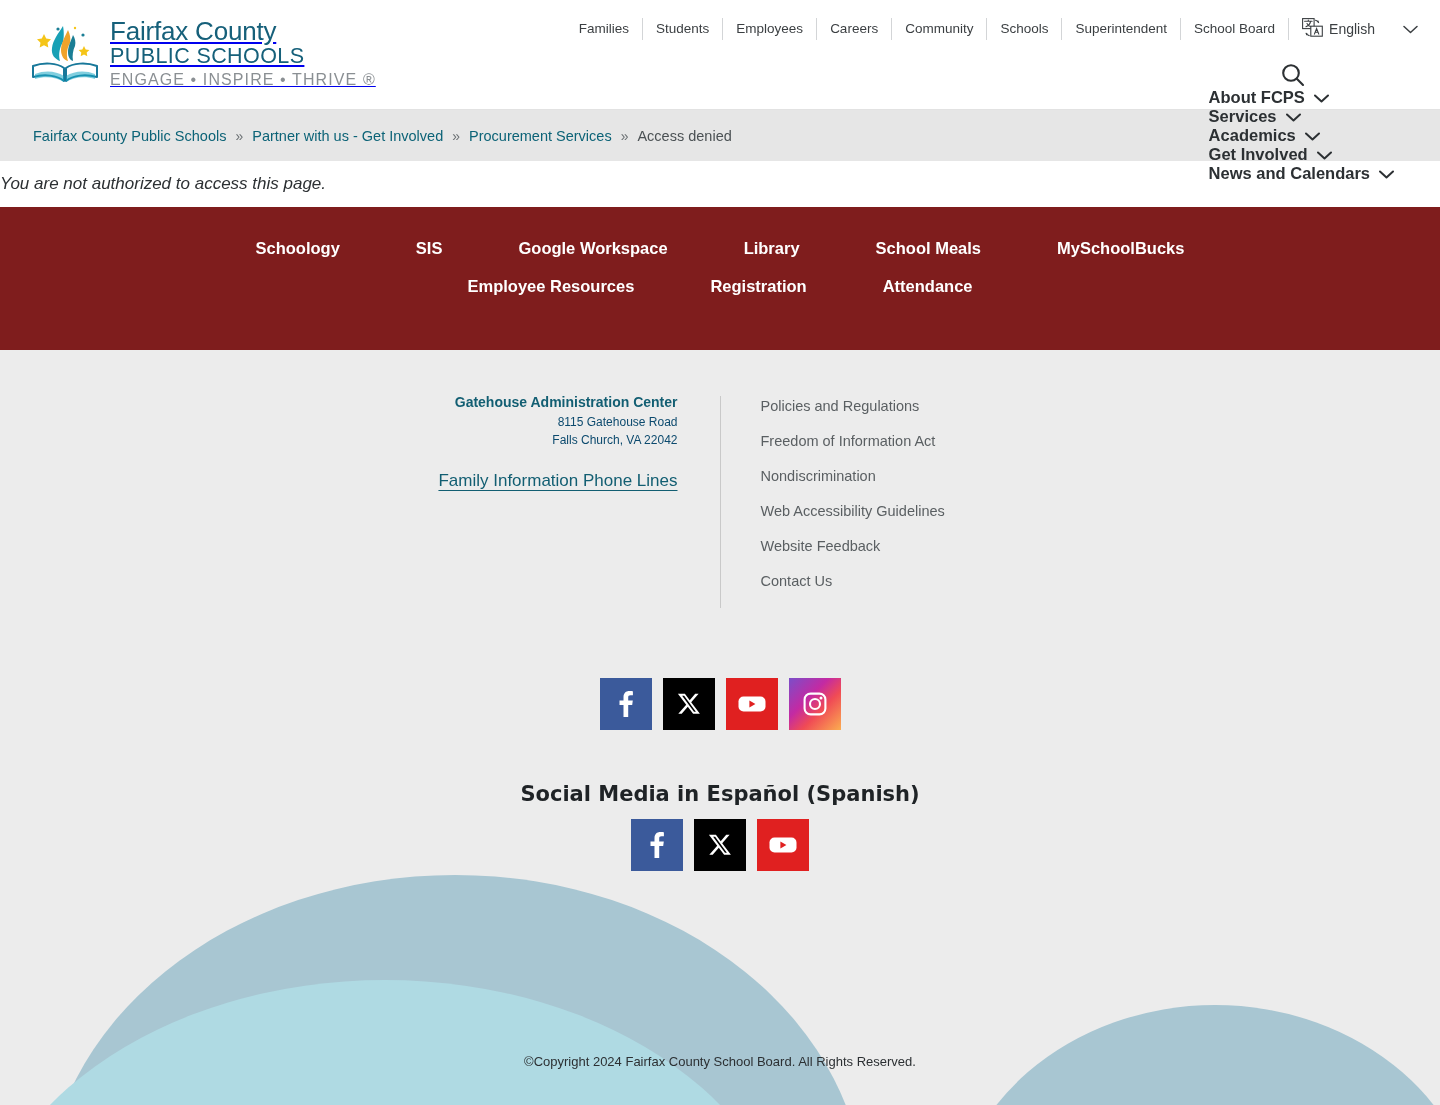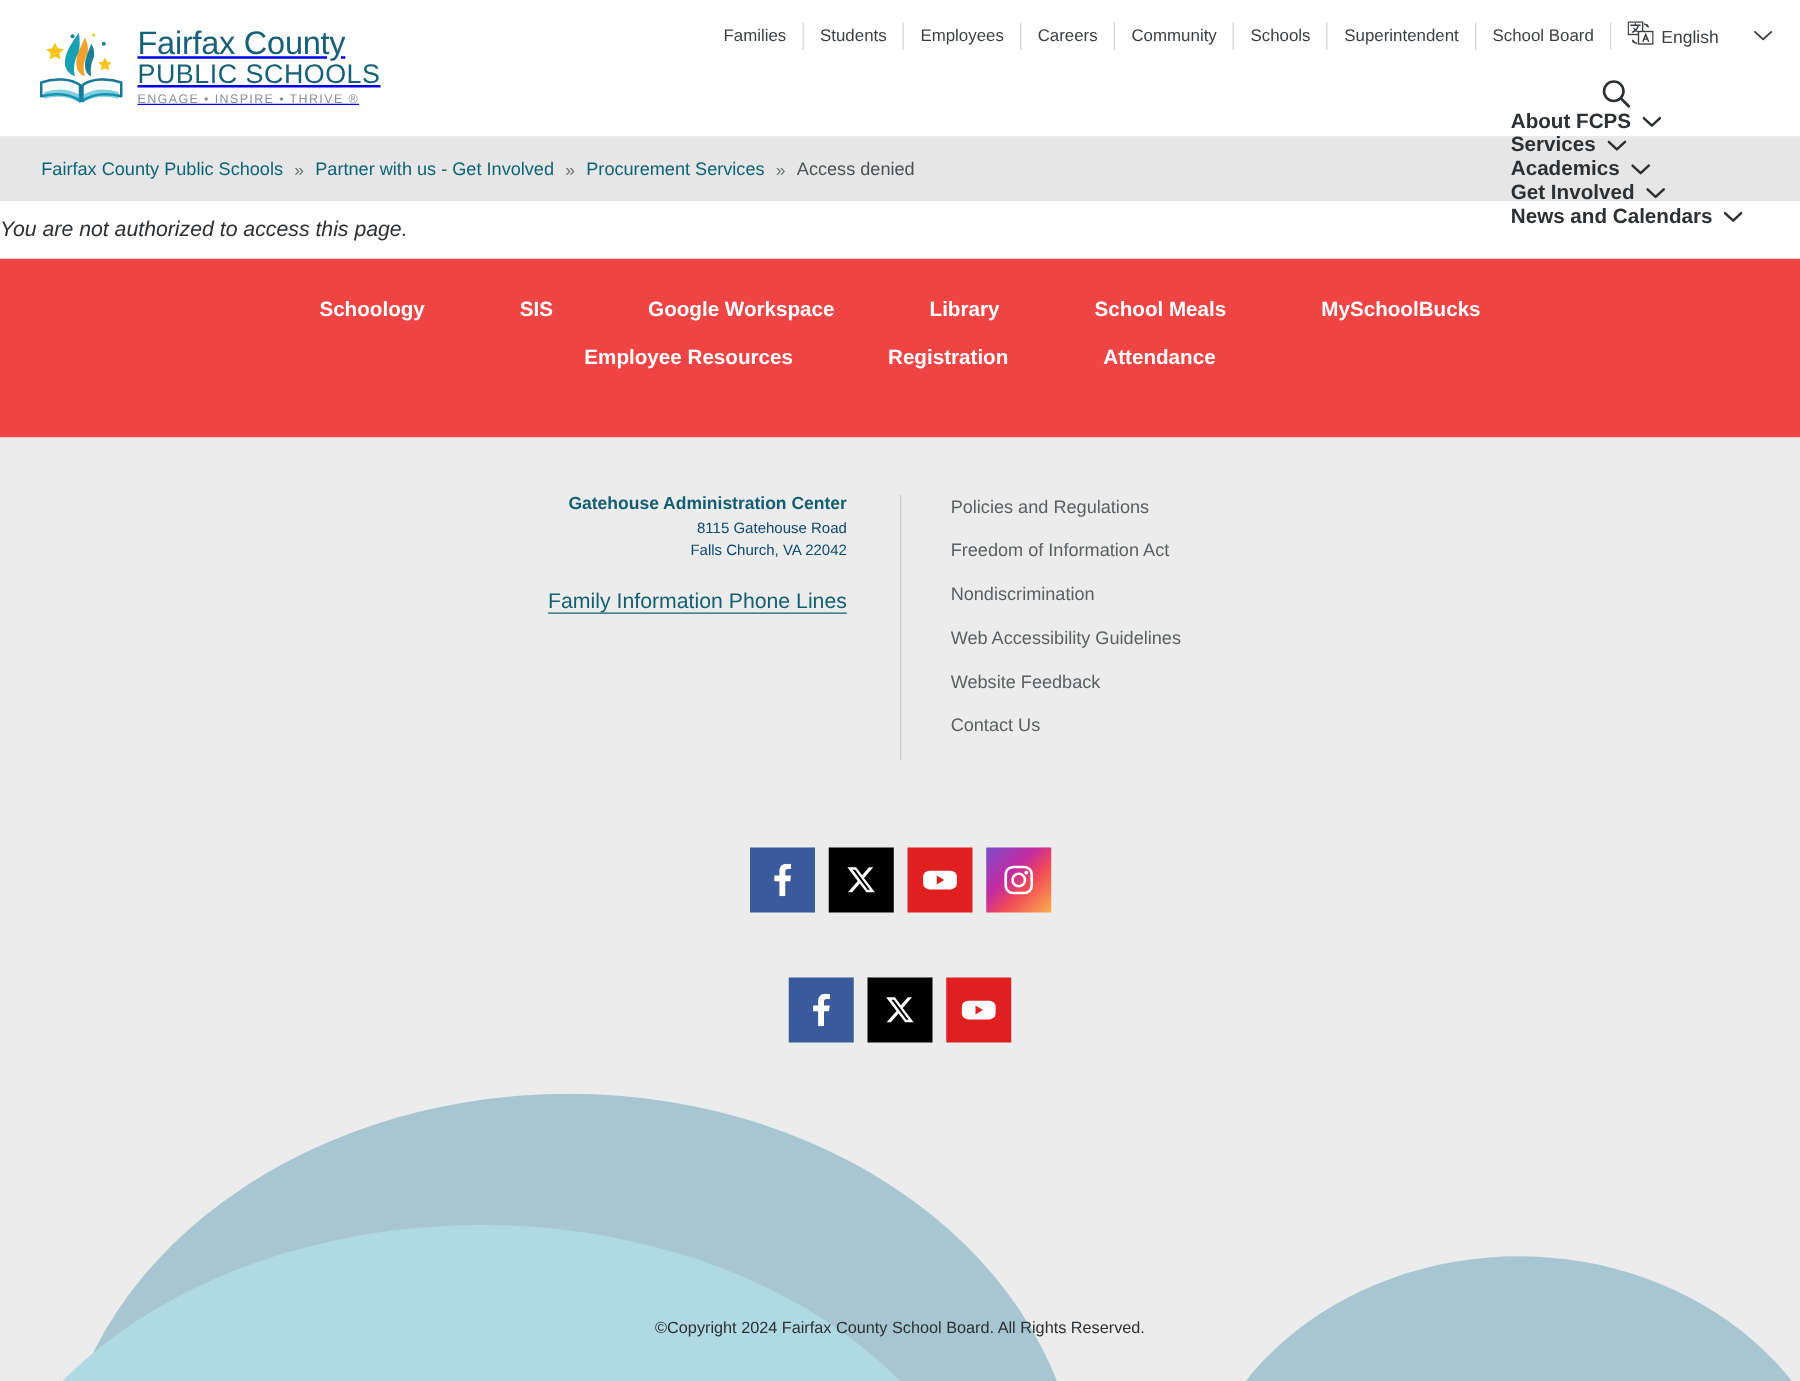--- a/index.html
+++ b/index.html
@@ -37,21 +37,21 @@
     font-weight: 400;
   }
   .logo-l2 {
     font-size: 21.5px;
     color: #16607a;
     letter-spacing: 0.4px;
     line-height: 1.05;
     font-weight: 400;
   }
   .logo-l3 {
-    font-size: 10px;
+    font-size: 16px;
     color: #8a8f93;
     letter-spacing: 1.1px;
     margin-top: 3px;
   }
 
   .utility-nav {
     position: absolute;
     right: 22px;
     top: 17px;
     display: flex;
@@ -136,21 +136,21 @@
     display: flex;
     align-items: center;
     font-style: italic;
   }
   .message-text { font-size: 17px; color: #2c3033; }
 
   
   .quicklinks {
     width: 1440px;
     height: 143px;
-    background: #ef4444;
+    background: #7f1d1d;
     padding: 30px 100px 0 100px;
   }
   .quicklinks-row {
     display: flex;
     flex-wrap: wrap;
     justify-content: center;
     align-items: flex-start;
     column-gap: 0;
     row-gap: 16px;
   }
@@ -467,20 +467,21 @@
         <svg width="24" height="24" viewBox="0 0 24 24">
             <rect x="1.6" y="1.6" width="20.8" height="20.8" rx="6" fill="none" stroke="#fff" stroke-width="2.1"></rect>
             <circle cx="12" cy="12" r="5" fill="none" stroke="#fff" stroke-width="2.1"></circle>
             <circle cx="18" cy="6" r="1.5" fill="#fff"></circle>
           </svg>
       </a>
     </div>
   </section>
 
   <section class="social-block" style="margin-top:52px;">
+    <h2 class="social-heading">Social Media in Español (Spanish)</h2>
     <div class="social-icons">
       <a class="sicon s-fb" href="#">
         <svg width="14" height="26" viewBox="0 0 14 26">
             <path d="M9.2 26V14h4l.6-4.6H9.2V6.4c0-1.3.4-2.2 2.3-2.2h2.4V.2C13.5.1 12.1 0 10.4 0 6.9 0 4.5 2.1 4.5 6v3.4H.5V14h4v12z" fill="#fff"></path>
           </svg>
       </a>
       <a class="sicon s-x" href="#">
         <svg width="24" height="24" viewBox="0 0 24 24">
             <path d="M18.2 1.8h3.4l-7.4 8.5 8.7 11.5h-6.8l-5.3-7-6.1 7H1.3l7.9-9.1L.9 1.8h7l4.8 6.4ZM17 19.8h1.9L7.1 3.7H5.1Z" fill="#fff"></path>
           </svg>

